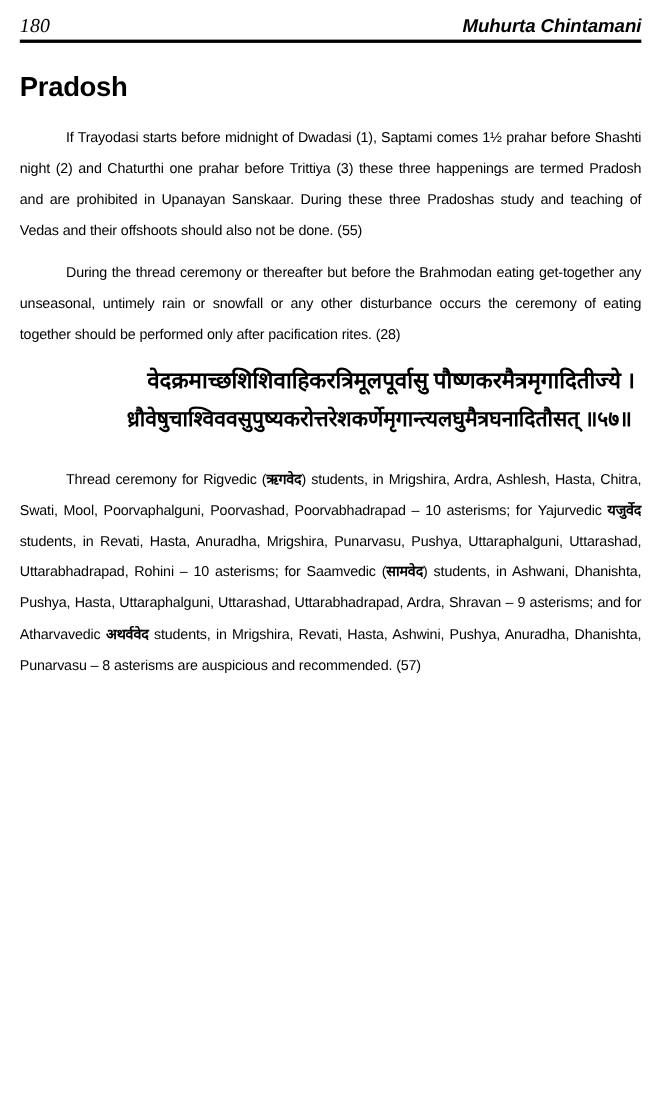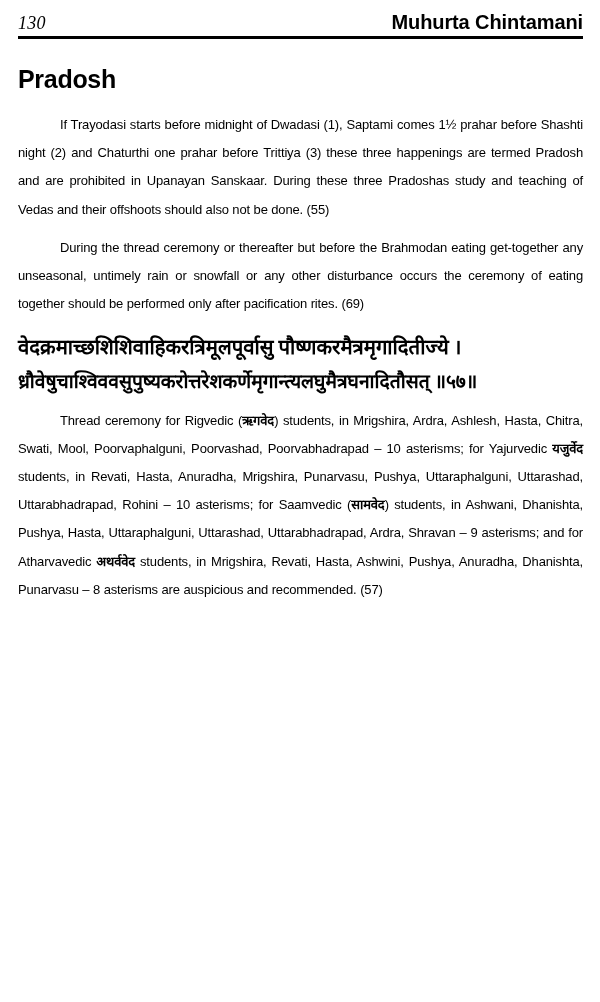--- a/index.html
+++ b/index.html
@@ -37,22 +37,23 @@
   }
   .folio {
     font-family: "Liberation Serif", serif;
     font-style: italic;
     font-size: 18px;
     line-height: 1;
     letter-spacing: 0.2px;
   }
   .book-title {
     font-family: "Liberation Sans", sans-serif;
+    font-style: italic;
     font-weight: 700;
-    font-size: 20px;
+    font-size: 17px;
     line-height: 1;
     letter-spacing: -0.1px;
   }
   .header-rule {
     height: 2.5px;
     background: #000000;
     margin-top: 3px;
   }
 
   
@@ -82,21 +83,21 @@
   .para.tight-top { margin-top: 8px; }
   .para.after-verse { margin-top: 10px; }
   .para.spaced { margin-top: 20px; }
 
   
   .verse-block {
     margin: 0;
     padding: 0;
   }
   .verse-block.verse-a { margin-top: 16px; margin-bottom: 14px; }
-  .verse-block.verse-b { margin-top: 15px; margin-bottom: 11px; }
+  .verse-block.verse-b { margin-top: 15px; margin-bottom: 26px; text-align: right; }
 
   .verse-line {
     font-family: "Liberation Serif", serif;
     font-weight: 700;
     color: #000;
     white-space: nowrap;
     line-height: 1.38;
   }
 
   
@@ -135,31 +136,31 @@
     font-family: Liberation Sans, sans-serif;
     font-weight: 600;
   }
 </style>
 </head>
 <body>
 
 <div class="page">
 
   <div class="running-header">
-    <span class="folio">130</span>
+    <span class="folio">180</span>
     <span class="book-title">Muhurta Chintamani</span>
   </div>
   <div class="header-rule"></div>
 
   <h1 class="section-heading">Pradosh</h1>
 
   <p class="para first-body">If Trayodasi starts before midnight of Dwadasi (1), Saptami comes 1½ prahar before Shashti night (2) and Chaturthi one prahar before Trittiya (3) these three happenings are termed Pradosh and are prohibited in Upanayan Sanskaar. During these three Pradoshas study and teaching of Vedas and their offshoots should also not be done. (55)</p>
 
 
-  <p class="para after-verse">During the thread ceremony or thereafter but before the Brahmodan eating get-together any unseasonal, untimely rain or snowfall or any other disturbance occurs the ceremony of eating together should be performed only after pacification rites. (69)</p>
+  <p class="para after-verse">During the thread ceremony or thereafter but before the Brahmodan eating get-together any unseasonal, untimely rain or snowfall or any other disturbance occurs the ceremony of eating together should be performed only after pacification rites. (28)</p>
 
 
   <div class="verse-block verse-b">
     <div class="verse-line vl-1">वेदक्रमाच्छशिशिवाहिकरत्रिमूलपूर्वासु पौष्णकरमैत्रमृगादितीज्ये ।</div>
     <div class="verse-line vl-2">ध्रौवेषुचाश्विववसुपुष्यकरोत्तरेशकर्णेमृगान्त्यलघुमैत्रघनादितौसत् ॥५७॥</div>
   </div>
 
   <p class="para tight-top">
     <span>Thread ceremony for Rigvedic (</span><span class="devanagari-inline">ऋगवेद</span><span>) students, in Mrigshira, Ardra, Ashlesh, Hasta, Chitra, Swati, Mool, Poorvaphalguni, Poorvashad, Poorvabhadrapad – 10 asterisms; for Yajurvedic </span><span class="devanagari-inline">यजुर्वेद</span><span> students, in Revati, Hasta, Anuradha, Mrigshira, Punarvasu, Pushya, Uttaraphalguni, Uttarashad, Uttarabhadrapad, Rohini – 10 asterisms; for Saamvedic (</span><span class="devanagari-inline">सामवेद</span><span>) students, in Ashwani, Dhanishta, Pushya, Hasta, Uttaraphalguni, Uttarashad, Uttarabhadrapad, Ardra, Shravan – 9 asterisms; and for Atharvavedic </span><span class="devanagari-inline">अथर्ववेद</span><span> students, in Mrigshira, Revati, Hasta, Ashwini, Pushya, Anuradha, Dhanishta, Punarvasu – 8 asterisms are auspicious and recommended. (57)</span>
   </p>

